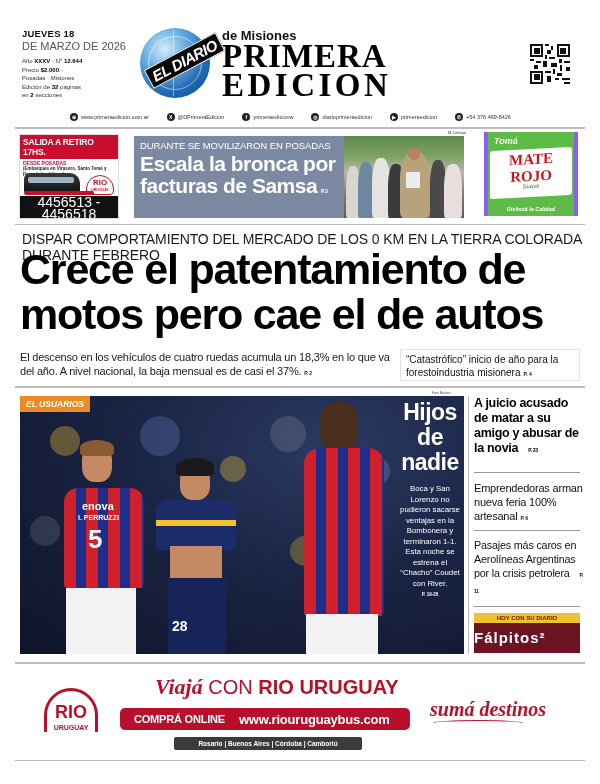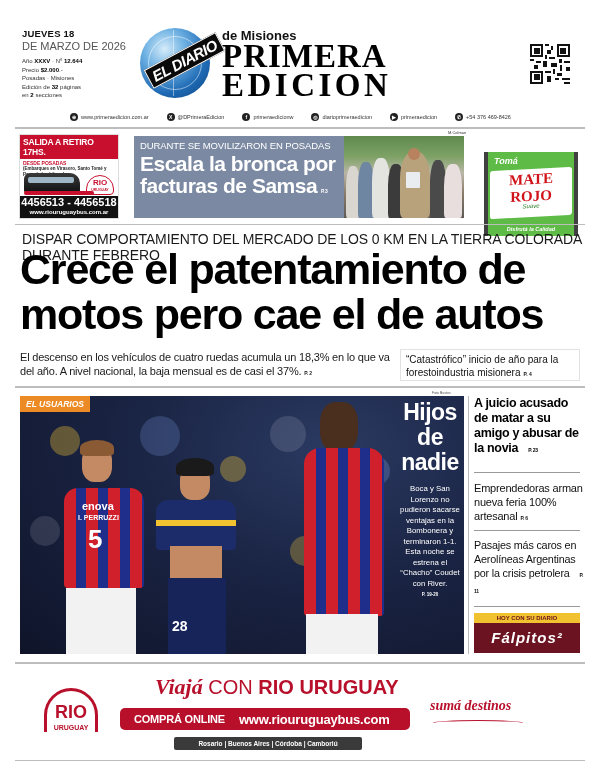--- a/index.html
+++ b/index.html
@@ -39,35 +39,35 @@
   .ad-ru-top { background: #c8102e; color: #fff; font-weight: bold; font-size: 8.5px; padding: 2px 3px; letter-spacing: -0.2px; }
   .ad-ru-from { font-size: 5px; font-weight: bold; color: #c8102e; padding: 1px 3px 0 3px; }
   .ad-ru-sub { font-size: 4.5px; font-weight: bold; color: #222; padding: 0 3px; line-height: 5.5px; }
   .ad-ru-bus { position: absolute; left: 4px; top: 38px; width: 56px; height: 20px; background: linear-gradient(#3a3a3a, #111); border-radius: 6px 10px 3px 3px; }
   .ad-ru-bus:before { content: ""; position: absolute; left: 4px; top: 4px; width: 46px; height: 6px; background: #9fb6c7; border-radius: 2px; }
   .ad-ru-bus:after { content: ""; position: absolute; left: 0; bottom: -2px; width: 70px; height: 4px; background: #c8102e; border-radius: 2px; }
   .ad-ru-logo { position: absolute; left: 66px; top: 40px; width: 28px; height: 20px; border: 1.5px solid #c8102e; border-radius: 14px 14px 4px 4px; text-align: center; }
   .ad-ru-logo-t { font-size: 8px; font-weight: bold; color: #c8102e; line-height: 10px; margin-top: 2px; }
   .ad-ru-logo-s { font-size: 3.5px; font-weight: bold; color: #c8102e; }
   .ad-ru-bottom { position: absolute; left: 0; bottom: 0; width: 100%; height: 22px; background: #111; color: #fff; text-align: center; }
-  .ad-ru-phone { font-size: 11px; font-weight: bold; line-height: 12px; }
+  .ad-ru-phone { font-size: 14px; font-weight: normal; line-height: 12px; }
   .ad-ru-web { font-size: 6px; font-weight: bold; line-height: 8px; }
 
   
   .samsa { left: 134px; top: 136px; width: 210px; height: 82px; background: #7b8aa2; padding: 4px 6px; }
   .samsa-kicker { font-size: 9.5px; color: #fff; letter-spacing: -0.1px; }
   .samsa-title { font-size: 21px; font-weight: bold; color: #fff; line-height: 22px; margin-top: 2px; letter-spacing: -0.5px; }
   .samsa-page { font-size: 5px; font-weight: bold; color: #fff; margin-left: 4px; }
   .samsa-photo { left: 344px; top: 136px; width: 120px; height: 82px; overflow: hidden;
     background: linear-gradient(180deg, #5f8a4e 0%, #7ea266 25%, #b9b6a6 45%, #8a7b6a 70%, #5d5a55 100%); }
   .crowd-p { position: absolute; border-radius: 40% 40% 10% 10%; }
   .photo-credit { font-size: 4px; color: #333; }
 
   
-  .ad-mr { left: 484px; top: 152px; width: 94px; height: 84px; background: #404040; overflow: hidden; }
+  .ad-mr { left: 484px; top: 132px; width: 94px; height: 84px; background: #8b5cf6; overflow: hidden; }
   .ad-mr-bg { position: absolute; left: 4px; top: 0; width: 86px; height: 84px; background: #5dbb46; }
   .ad-mr-toma { position: absolute; left: 10px; top: 4px; font-size: 9px; font-weight: bold; font-style: italic; color: #fff; }
   .ad-mr-label { position: absolute; left: 6px; top: 17px; width: 82px; height: 48px; background: #fff; border-radius: 3px; text-align: center; transform: skewY(-3deg); }
   .ad-mr-name { font-family: "Liberation Serif", serif; font-weight: bold; color: #d0131a; font-size: 15px; line-height: 14px; margin-top: 3px; }
   .ad-mr-suave { font-size: 6px; font-style: italic; color: #2f7d2a; }
   .ad-mr-tag { position: absolute; left: 0; bottom: 4px; width: 94px; text-align: center; font-size: 5.5px; font-style: italic; font-weight: bold; color: #fff; }
 
   
   .kicker { left: 22px; top: 231px; font-size: 14px; color: #1a1a1a; letter-spacing: -0.1px; }
   .headline { left: 20px; top: 247px; width: 570px; font-size: 43px; font-weight: bold; line-height: 45px; letter-spacing: -1.2px; color: #000; }
@@ -93,36 +93,36 @@
 
   
   .rc { left: 474px; width: 110px; }
   .rc-a { top: 396px; font-size: 12.5px; font-weight: bold; line-height: 15px; letter-spacing: -0.3px; color: #000; }
   .rc-b { top: 481px; font-size: 11px; line-height: 14px; color: #111; letter-spacing: -0.2px; }
   .rc-c { top: 538px; font-size: 10.8px; line-height: 14px; color: #111; letter-spacing: -0.2px; }
   .rc-rule { left: 474px; width: 106px; height: 1px; background: #9a9a9a; }
   .vline { left: 468px; top: 396px; width: 1px; height: 258px; background: #bbb; }
   .falpitos { left: 474px; top: 613px; width: 106px; height: 42px; }
   .fal-top { background: #f1c230; color: #6b0e1a; font-size: 6px; font-weight: bold; text-align: center; padding: 2px 0; }
-  .fal-bottom { background: #6b1320; color: #fff; font-size: 15px; font-weight: bold; font-style: italic; text-align: center; height: 30px; line-height: 30px; letter-spacing: 1px; }
+  .fal-bottom { background: #6b1320; color: #fff; font-size: 15px; font-weight: bold; text-align: left; height: 30px; line-height: 30px; letter-spacing: 1px; }
 
   
   .bot-ad { left: 15px; top: 668px; width: 570px; height: 88px; }
   .bot-logo { position: absolute; left: 26px; top: 20px; width: 60px; height: 52px; text-align: center; }
   .bot-logo-arc { width: 54px; height: 44px; margin: 0 auto; border: 3px solid #b8102b; border-bottom: none; border-radius: 28px 28px 0 0; }
   .bot-logo-rio { position: absolute; left: 0; top: 14px; width: 60px; font-size: 18px; font-weight: bold; color: #b8102b; }
   .bot-logo-sub { position: absolute; left: 0; top: 36px; width: 60px; font-size: 7px; font-weight: bold; color: #b8102b; }
   .bot-line1 { position: absolute; left: 140px; top: 6px; font-size: 20px; color: #b8102b; white-space: nowrap; }
   .bot-line1 i { font-family: "Liberation Serif", serif; font-weight: bold; font-size: 22px; }
   .bot-line1 b { font-weight: bold; text-align: right; }
   .bot-pill { position: absolute; left: 105px; top: 40px; width: 290px; height: 22px; background: #b8102b; border-radius: 5px; color: #fff; display: flex; align-items: center; gap: 14px; padding-left: 14px; }
   .bot-pill-a { font-size: 11px; font-weight: bold; letter-spacing: -0.2px; }
   .bot-pill-b { font-size: 13px; font-weight: bold; letter-spacing: -0.2px; }
   .bot-cities { position: absolute; left: 159px; top: 69px; width: 188px; height: 13px; background: #3a3a3a; border-radius: 2px; color: #fff; font-size: 6.5px; font-weight: bold; text-align: center; line-height: 13px; }
-  .bot-suma { position: absolute; left: 415px; top: 30px; font-family: "Liberation Serif", serif; font-style: italic; font-weight: bold; font-size: 14px; color: #b8102b; }
+  .bot-suma { position: absolute; left: 415px; top: 30px; font-family: "Liberation Serif", serif; font-style: italic; font-weight: bold; font-size: 20px; color: #b8102b; }
   .bot-swoosh { position: absolute; left: 418px; top: 52px; width: 90px; height: 6px; border-top: 1.5px solid #b8102b; border-radius: 50%; }
 </style>
 </head>
 <body>
 
 <div class="abs mh-date">
   <div class="mh-day">JUEVES 18</div>
   <div class="mh-month">DE MARZO DE 2026</div>
   <div class="mh-meta">
     <div><span>Año</span> <b>XXXV</b> <span>· Nº</span> <b>12.644</b></div>

